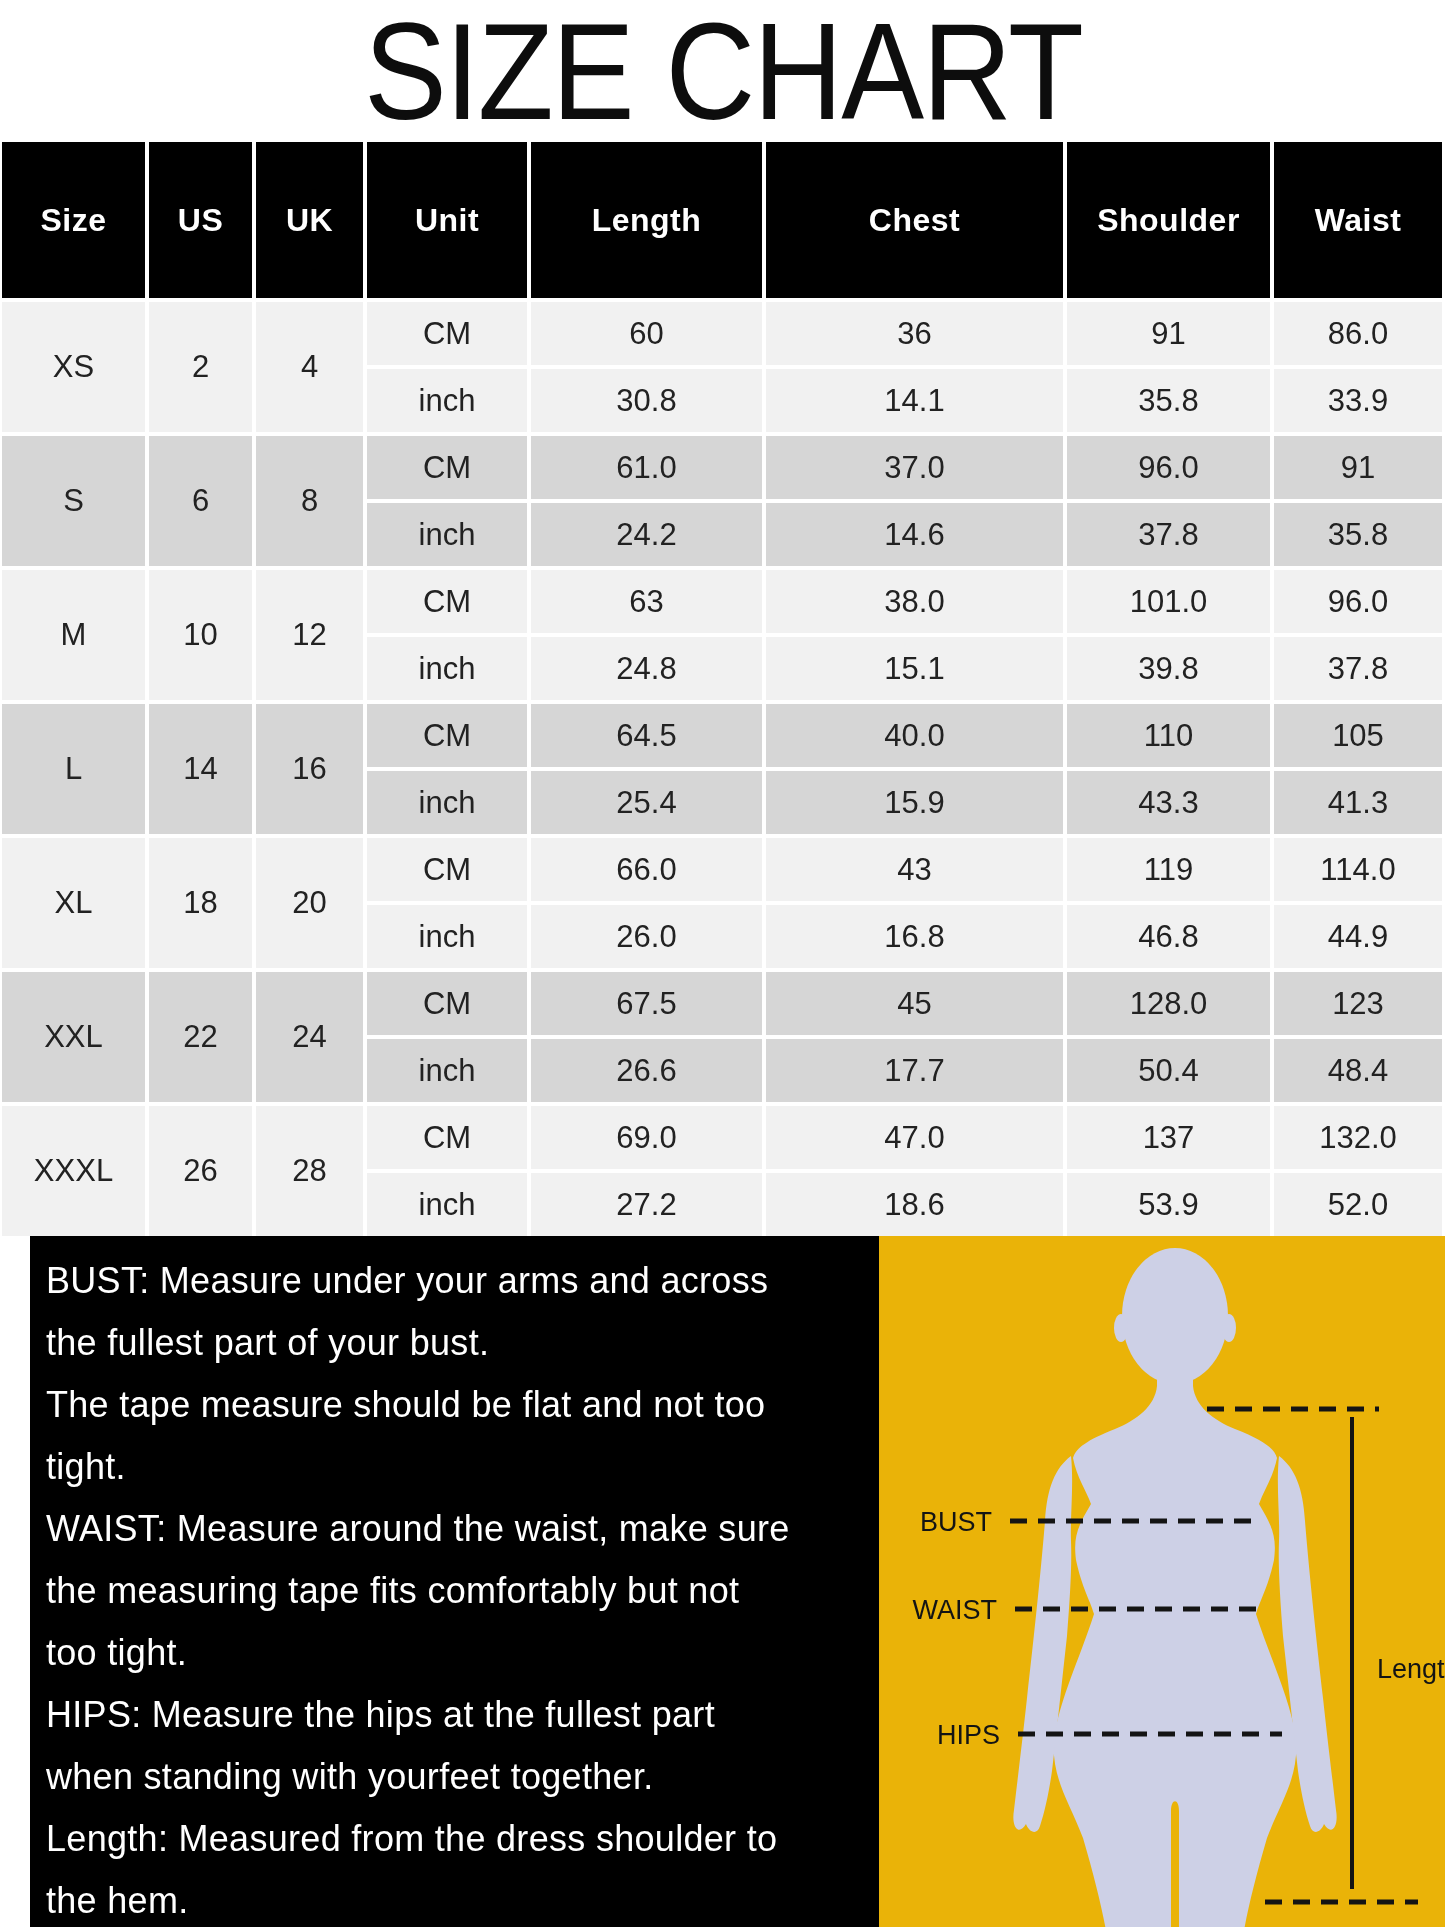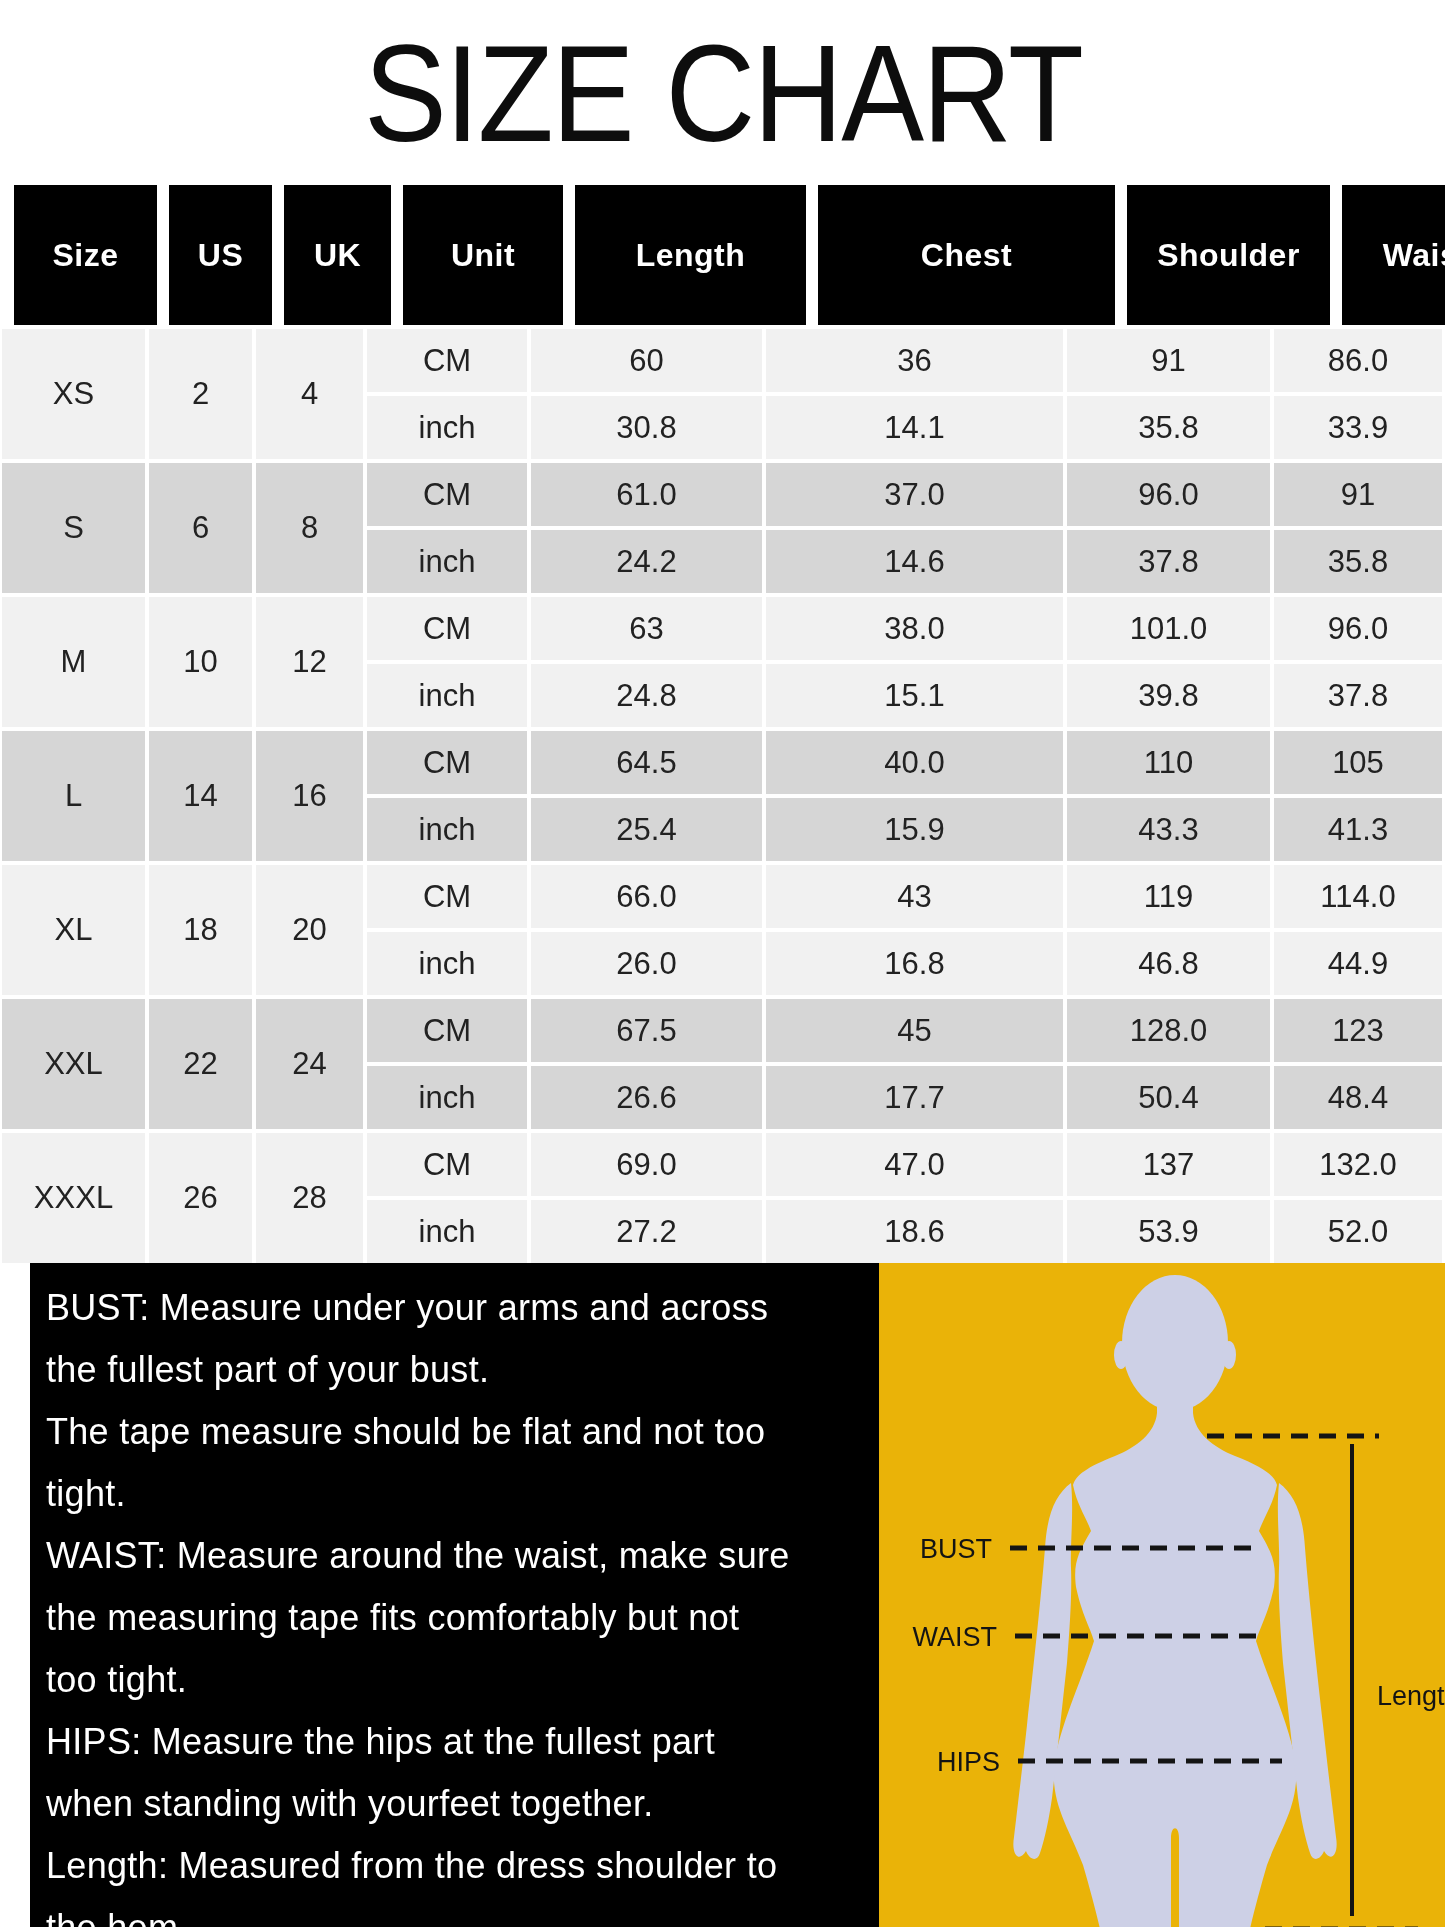--- a/index.html
+++ b/index.html
@@ -4,32 +4,32 @@
 <style>
   html,body{margin:0;padding:0;}
   body{
     width:1445px;height:1927px;background:#ffffff;
     font-family:"Liberation Sans",sans-serif;
     -webkit-font-smoothing:antialiased;
   }
   .page{width:1445px;height:1927px;overflow:hidden;}
 
   
-  .title-wrap{height:185px;display:flex;align-items:center;justify-content:center;}
+  .title-wrap{height:142px;display:flex;align-items:center;justify-content:center;}
   .title-text{
     font-size:138px;font-weight:500;letter-spacing:-2px;color:#0d0d0d;
     transform:scaleX(0.9);white-space:nowrap;line-height:1;
   }
 
   
   .size-table{padding:0 2px;background:#ffffff;}
   .thead,.group{
     grid-template-columns:143px 103px 107px 160px 231px 297px 203px 168px;
   }
-  .thead{display:grid;column-gap:12px;height:140px;margin-left:12px;}
+  .thead{display:grid;column-gap:4px;height:156px;}
   .cell{display:flex;align-items:center;justify-content:center;box-sizing:border-box;}
   .thead .cell{background:#000000;color:#ffffff;font-weight:700;font-size:32px;letter-spacing:0.5px;}
   .group{display:grid;grid-template-rows:63px 63px;gap:4px;margin-top:4px;}
   .group .cell{font-size:31px;color:#222222;}
   .group:nth-child(odd) .cell{background:#f1f1f1;}
   .group:nth-child(even) .cell{background:#d6d6d6;}
   .span2{grid-row:span 2;}
 
   
   .footer{display:flex;height:715px;}

